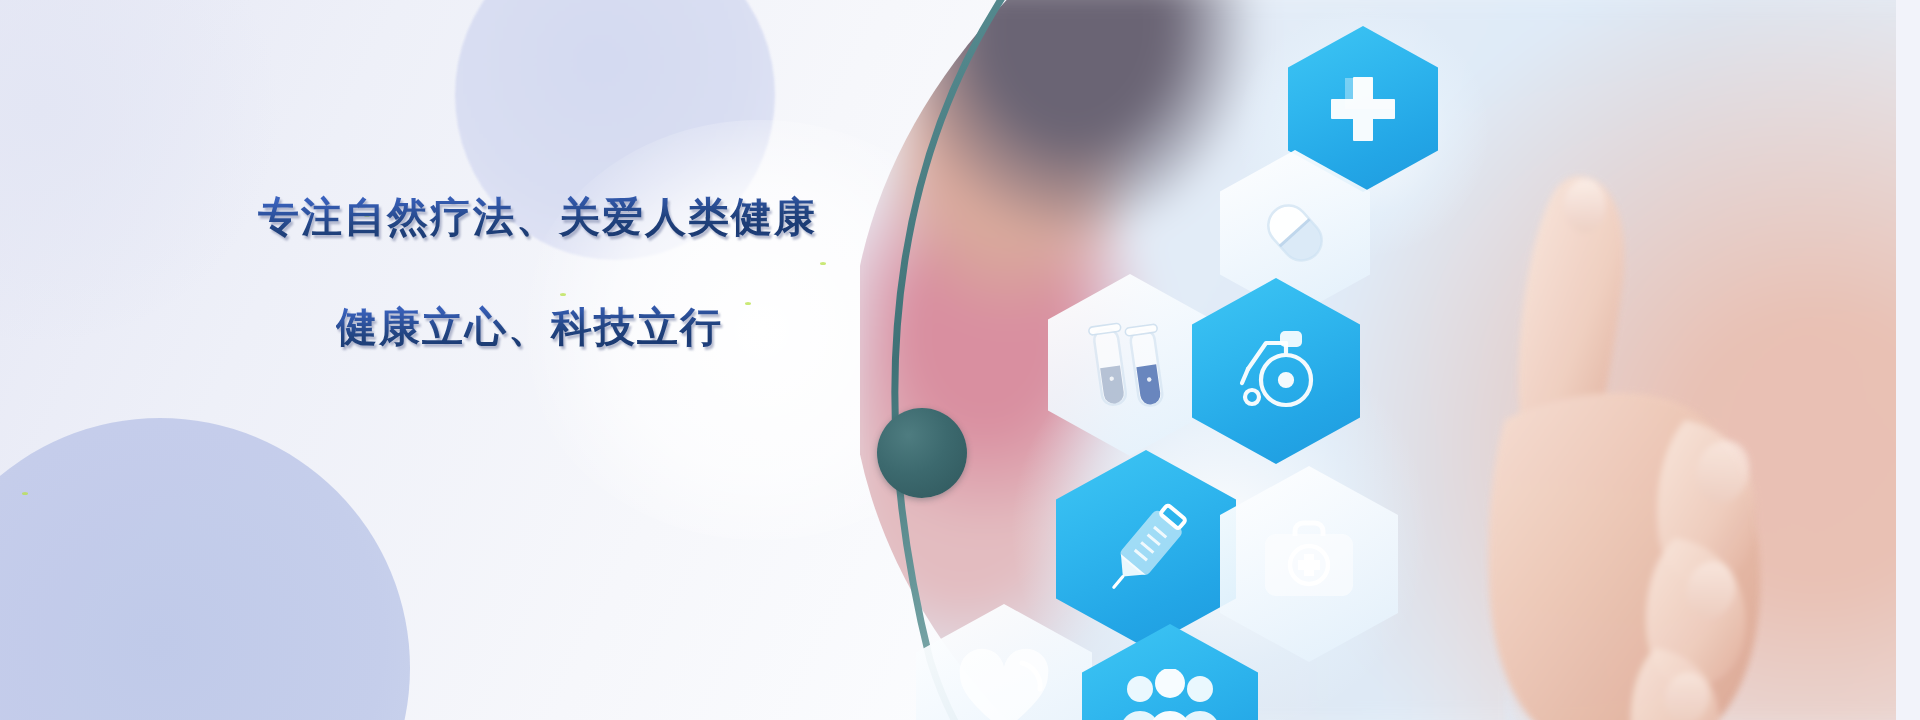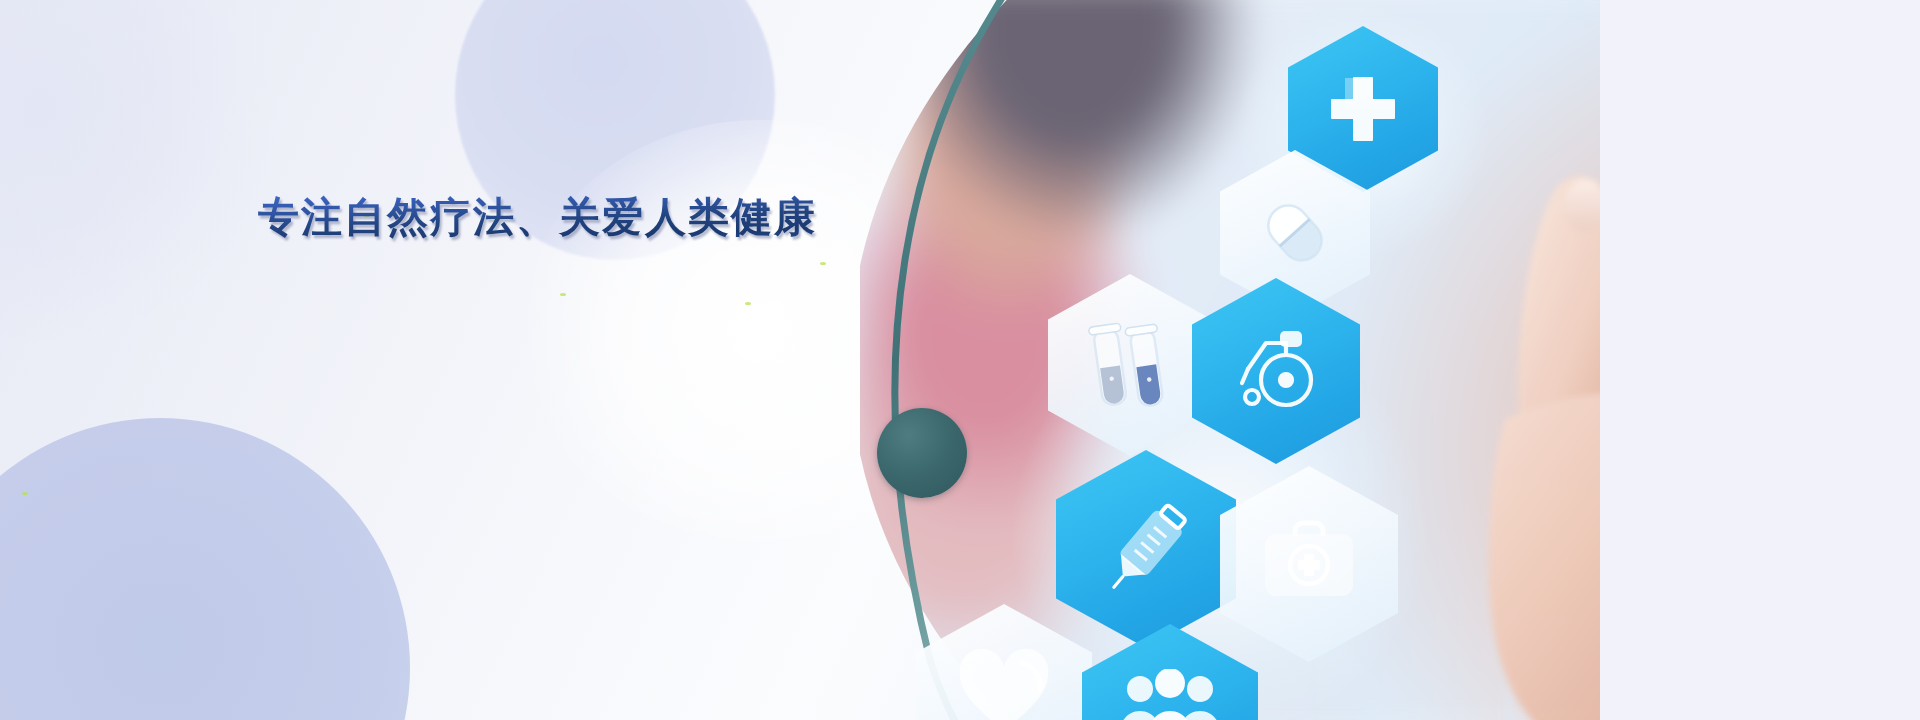--- a/index.html
+++ b/index.html
@@ -1,21 +1,21 @@
 <!DOCTYPE html>
 <html><head>
 <meta charset="utf-8">
 <style>
   html,body{margin:0;padding:0;}
   body{
     width:1920px;height:720px;overflow:hidden;
     font-family:"Liberation Sans","DejaVu Sans",sans-serif;
     background:#f2f3fa;
   }
-  .banner{position:relative;width:1600px;height:720px;overflow:hidden;
+  .banner{position:relative;width:1896px;height:720px;overflow:hidden;
     background:linear-gradient(115deg,#e6e8f5 0%,#eef0f8 18%,#f6f7fb 40%,#fbfcfe 58%,#f4f6fb 76%,#eef2f9 100%);}
 
   
   .blob{position:absolute;border-radius:50%;pointer-events:none;}
   .blob-top{left:455px;top:-70px;width:320px;height:330px;
     background:radial-gradient(circle at 45% 40%,#d3d9f1 0%,#d8ddf2 55%,#dfe3f5 80%,rgba(227,231,246,0) 100%);
     filter:blur(1px);opacity:.95;}
   .blob-bottom{left:-90px;top:418px;width:500px;height:500px;
     background:radial-gradient(circle at 50% 45%,#bdc7e8 0%,#c2cbea 60%,#c8d1ec 85%,rgba(200,209,236,.25) 100%);
     filter:blur(.5px);opacity:.92;}
@@ -94,20 +94,21 @@
   <div class="blob blob-bottom"></div>
 
   <div class="spark" style="left:364px;top:214px;"></div>
   <div class="spark" style="left:560px;top:293px;"></div>
   <div class="spark" style="left:745px;top:302px;"></div>
   <div class="spark" style="left:820px;top:262px;"></div>
   <div class="spark" style="left:22px;top:492px;"></div>
 
   <div class="headlines">
     <div class="headline headline-1">专注自然疗法、关爱人类健康</div>
+    <div class="headline headline-2">健康立心、科技立行</div>
   </div>
 
   <div class="photo-panel">
     <div class="photo-clip">
       <div class="photo-bg"></div>
 
       <svg class="hand" viewBox="0 0 560 640">
         <defs>
           <linearGradient id="skin" x1="0" y1="0" x2="1" y2="1">
             <stop offset="0%" stop-color="#f6ded2"></stop>

